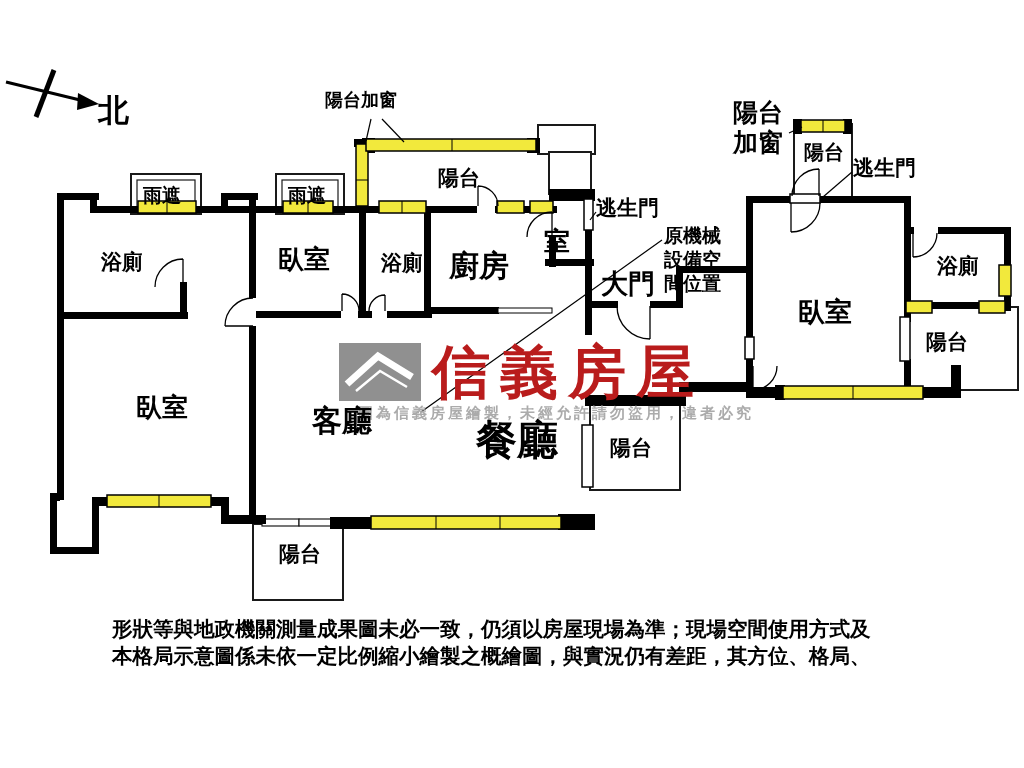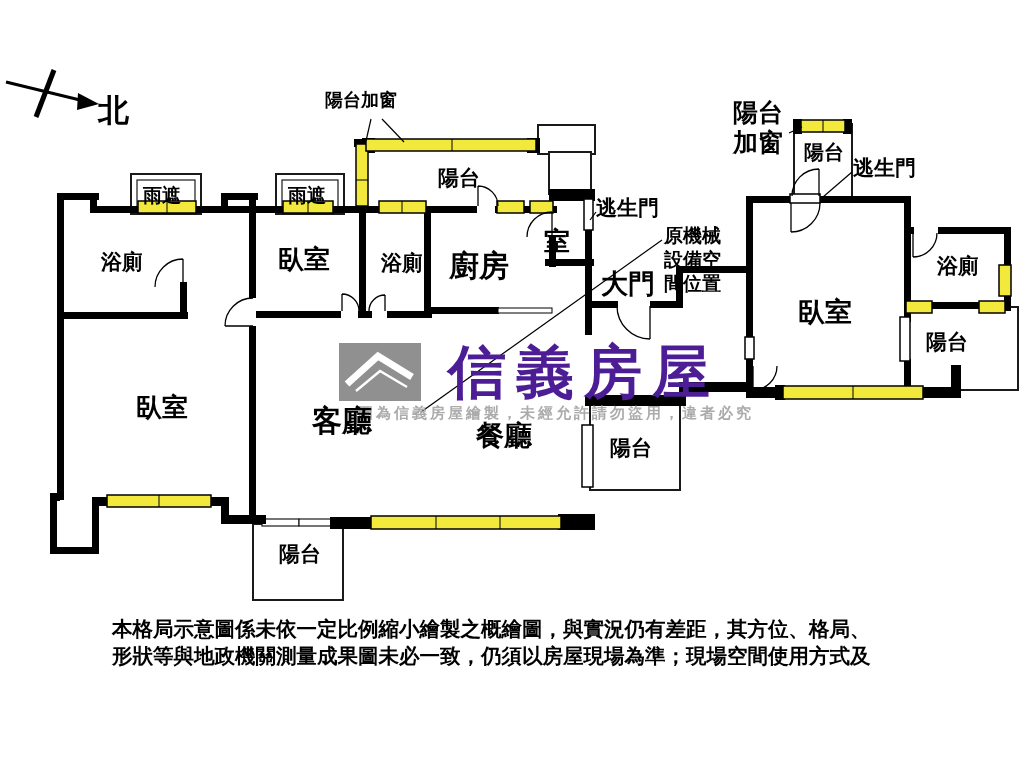--- a/index.html
+++ b/index.html
@@ -1,22 +1,22 @@
 <!DOCTYPE html>
 <html><head>
 <meta charset="utf-8">
 <style>
   html,body{margin:0;padding:0;background:#fff;}
   .stage{position:relative;width:1024px;height:768px;background:#ffffff;overflow:hidden;
          font-family:"Liberation Serif","DejaVu Serif",serif;}
   .stage svg{position:absolute;left:0;top:0;}
   .lbl{position:absolute;color:#000;font-weight:700;white-space:pre-line;line-height:1.2;
        font-family:"Liberation Serif","DejaVu Serif",serif;z-index:3;}
-  .wm-brand{position:absolute;left:448px;top:334px;font-size:58px;font-weight:700;
-       color:#4c1d95;letter-spacing:10px;z-index:1;}
+  .wm-brand{position:absolute;left:432px;top:334px;font-size:58px;font-weight:700;
+       color:#b91c1c;letter-spacing:10px;z-index:1;}
   .wm-notice{position:absolute;left:358px;top:404px;font-size:15px;font-weight:700;
        color:#ababab;letter-spacing:3px;z-index:1;}
   .disc{position:absolute;left:112px;top:616px;width:812px;z-index:3;}
   .disc div{font-size:20.5px;line-height:27px;font-weight:700;color:#000;}
 </style>
 </head>
 <body>
 
 <div class="stage">
 
@@ -185,26 +185,26 @@
   <div class="lbl" style="left:601px;top:268px;font-size:27px;">大門</div>
 
   <div class="lbl" style="left:101px;top:250px;font-size:21px;">浴廁</div>
   <div class="lbl" style="left:278px;top:244px;font-size:26px;">臥室</div>
   <div class="lbl" style="left:381px;top:251px;font-size:21px;">浴廁</div>
   <div class="lbl" style="left:449px;top:248px;font-size:30px;">廚房</div>
   <div class="lbl" style="left:544px;top:226px;font-size:26px;">室</div>
 
   <div class="lbl" style="left:136px;top:392px;font-size:26px;">臥室</div>
   <div class="lbl" style="left:312px;top:403px;font-size:30px;">客廳</div>
-  <div class="lbl" style="left:476px;top:419px;font-size:28px;">餐廳</div>
+  <div class="lbl" style="left:476px;top:419px;font-size:41px;font-family:Liberation Mono, monospace;">餐廳</div>
   <div class="lbl" style="left:610px;top:436px;font-size:21px;">陽台</div>
 
   <div class="lbl" style="left:798px;top:296px;font-size:27px;">臥室</div>
   <div class="lbl" style="left:937px;top:254px;font-size:21px;">浴廁</div>
   <div class="lbl" style="left:926px;top:330px;font-size:21px;">陽台</div>
   <div class="lbl" style="left:279px;top:542px;font-size:21px;">陽台</div>
 
   <div class="disc">
+    <div>形狀等與地政機關測量成果圖未必一致，仍須以房屋現場為準；現場空間使用方式及</div>
     <div>本格局示意圖係未依一定比例縮小繪製之概繪圖，與實況仍有差距，其方位、格局、</div>
-    <div>形狀等與地政機關測量成果圖未必一致，仍須以房屋現場為準；現場空間使用方式及</div>
   </div>
 
 </div>
 
 </body></html>

